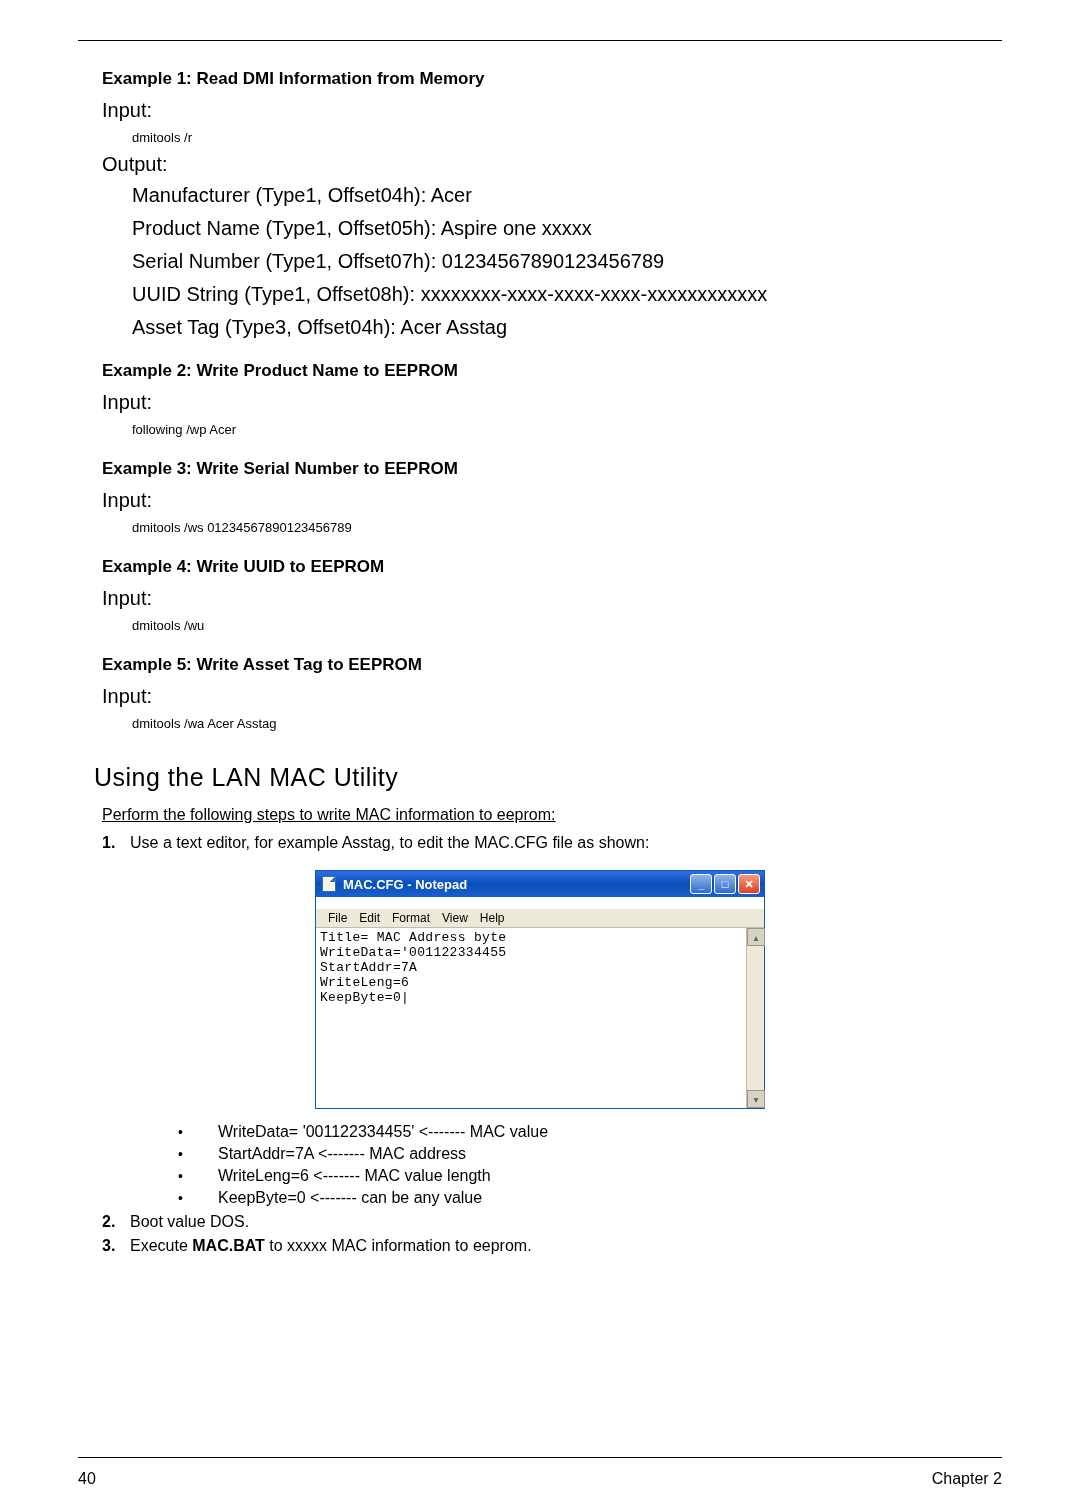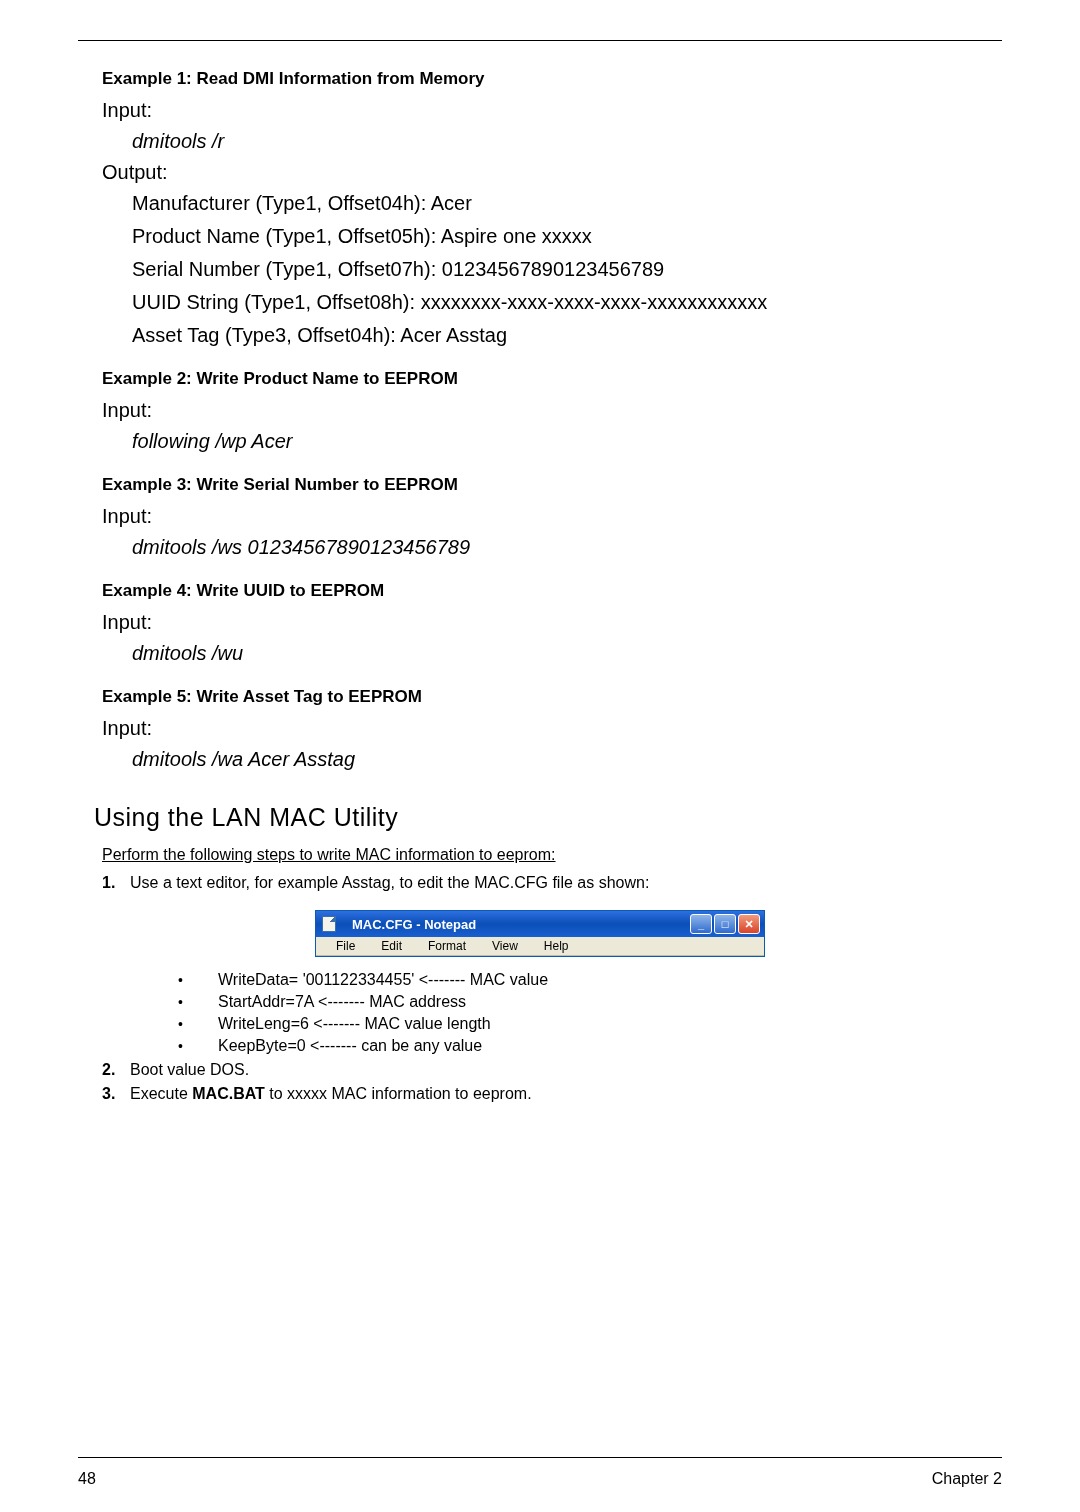--- a/index.html
+++ b/index.html
@@ -10,50 +10,50 @@
       background: #fff;
       color: #000;
       position: relative;
       padding: 40px 78px 60px 78px;
     }
     .top-rule { border-top: 1.5px solid #000; margin-bottom: 28px; }
     .bottom-rule { border-top: 1.5px solid #000; position: absolute; left: 78px; right: 78px; bottom: 54px; }
     .footer { position: absolute; left: 78px; right: 78px; bottom: 24px; display: flex; justify-content: space-between; font-size: 16px; }
     .example-title { font-weight: bold; font-size: 17px; margin: 22px 0 10px 24px; }
     .io-label { font-size: 20px; margin: 8px 0 8px 24px; }
-    .cmd { font-size: 20px; margin: 4px 0 4px 54px; font-style: italic; }
+    .cmd { font-size: 13px; margin: 4px 0 4px 54px; }
     .out-line { font-size: 20px; margin: 6px 0 10px 54px; }
     .section-header { font-family: Verdana, Arial, sans-serif; font-size: 25px; letter-spacing: 0.5px; margin: 32px 0 14px 16px; }
     .intro { font-size: 16px; margin: 0 0 10px 24px; text-decoration: underline; }
     .step-row { font-size: 16px; margin: 6px 0 6px 24px; display: flex; }
     .step-num { font-weight: bold; min-width: 28px; }
     .step-text { flex: 1; }
     .step-text b { font-weight: bold; }
     .bullet-row { font-size: 16px; margin: 4px 0 4px 100px; display: flex; align-items: baseline; }
     .bullet-dot { min-width: 40px; font-size: 14px; }
     .notepad-wrap { display: flex; justify-content: center; margin: 18px 0 14px 0; }
     .notepad {
       width: 450px; font-family: Tahoma, sans-serif; font-size: 12px;
       border: 1px solid #0b5bb5; background: #fff;
     }
     .np-titlebar {
       height: 26px;
       background: linear-gradient(to bottom, #2d6fe0, #0b4fb8 50%, #1a5fd0);
       display: flex; align-items: center; justify-content: space-between;
       padding: 0 4px 0 6px; color: #fff; font-weight: bold; font-size: 13px;
     }
-    .np-title-left { display: flex; align-items: center; gap: 16px; }
+    .np-title-left { display: flex; align-items: center; gap: 7px; }
     .np-icon { width: 14px; height: 16px; background: #f4f4ec; border: 1px solid #3b6fa8; position: relative; }
     .np-icon::after { content:""; position:absolute; top:0; right:0; width:5px; height:5px; background: linear-gradient(135deg,#fff 49%,#3b6fa8 50%); }
     .np-btns { display: flex; gap: 2px; }
     .np-btn { width: 22px; height: 20px; border: 1px solid #fff; border-radius: 3px; display:flex; align-items:center; justify-content:center; font-size: 11px; font-weight: bold; }
     .np-min { background: linear-gradient(#8fb6ea,#2f6bcf); color:#fff; }
     .np-max { background: linear-gradient(#8fb6ea,#2f6bcf); color:#fff; }
     .np-close { background: linear-gradient(#f29b7c,#d9432a); color:#fff; }
-    .np-menubar { background: #ece9d8; border-bottom: 1px solid #c0bdaa; padding: 2px 20px; display: flex; gap: 26px; font-size: 12px; color: #000; }
+    .np-menubar { background: #ece9d8; border-bottom: 1px solid #c0bdaa; padding: 2px 12px; display: flex; gap: 12px; font-size: 12px; color: #000; margin-top: 12px; }
     .np-body { display: flex; height: 180px; }
     .np-text { flex: 1; padding: 2px 4px; font-family: "Lucida Console","Courier New",monospace; font-size: 13px; line-height: 15px; white-space: pre; color:#000; letter-spacing: 0.3px; overflow: hidden; }
     .np-scroll { width: 18px; background: #ece9d8; border-left: 1px solid #c0bdaa; position: relative; }
     .np-scroll-up, .np-scroll-down { position: absolute; left:0; width:18px; height:18px; background:#d7d3c3; border:1px solid #9a978a; display:flex; align-items:center; justify-content:center; font-size:10px; color:#666; }
     .np-scroll-up { top:0; } .np-scroll-down { bottom:0; }
   </style>
 </head>
 <body>
 
 <div class="top-rule"></div>
@@ -105,20 +105,31 @@
         <span class="np-btn np-close">✕</span>
       </div>
     </div>
     <div class="np-menubar">
       <span>File</span>
       <span>Edit</span>
       <span>Format</span>
       <span>View</span>
       <span>Help</span>
     </div>
+    <div class="np-body">
+      <div class="np-text">Title= MAC Address byte
+WriteData='001122334455
+StartAddr=7A
+WriteLeng=6
+KeepByte=0|</div>
+      <div class="np-scroll">
+        <div class="np-scroll-up">▴</div>
+        <div class="np-scroll-down">▾</div>
+      </div>
+    </div>
   </div>
 </div>
 
 <div class="bullet-row">
   <span class="bullet-dot">•</span>
   <span>WriteData= '001122334455' &lt;------- MAC value</span>
 </div>
 <div class="bullet-row">
   <span class="bullet-dot">•</span>
   <span>StartAddr=7A &lt;------- MAC address</span>
@@ -136,15 +147,15 @@
   <span class="step-num">2.</span>
   <span class="step-text">Boot value DOS.</span>
 </div>
 <div class="step-row">
   <span class="step-num">3.</span>
   <span class="step-text"><span>Execute </span><b>MAC.BAT</b><span> to xxxxx MAC information to eeprom.</span></span>
 </div>
 
 <div class="bottom-rule"></div>
 <div class="footer">
-  <span>48</span>
+  <span>40</span>
   <span>Chapter 2</span>
 </div>
 
 </body></html>

